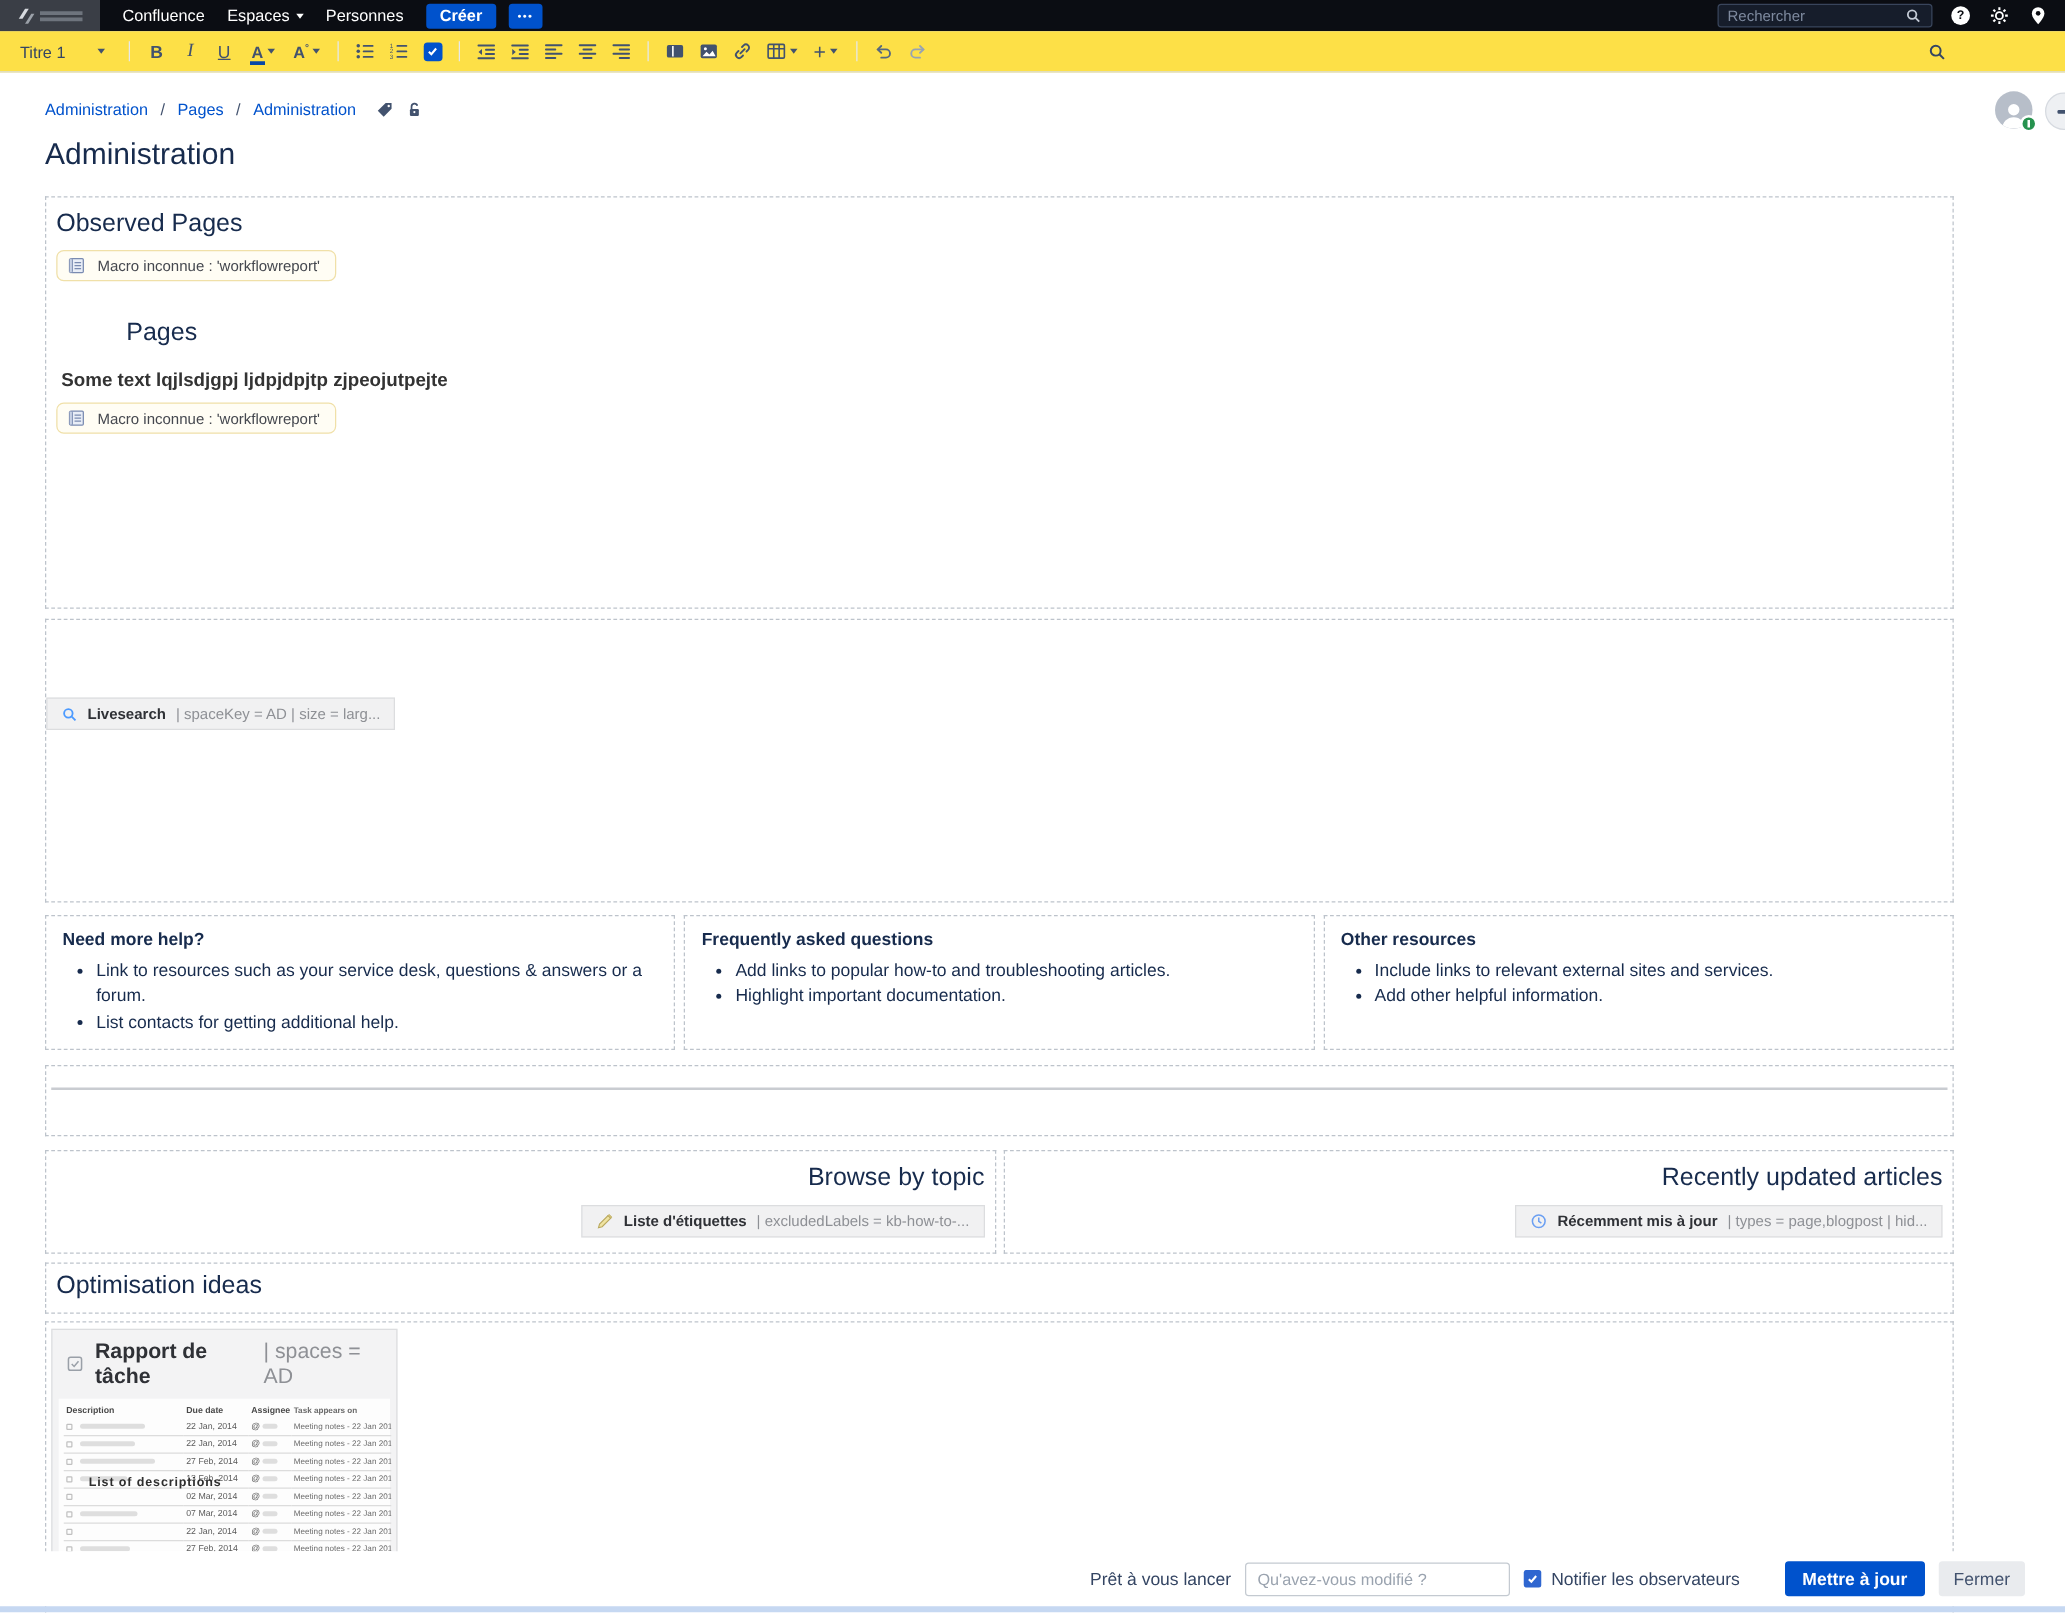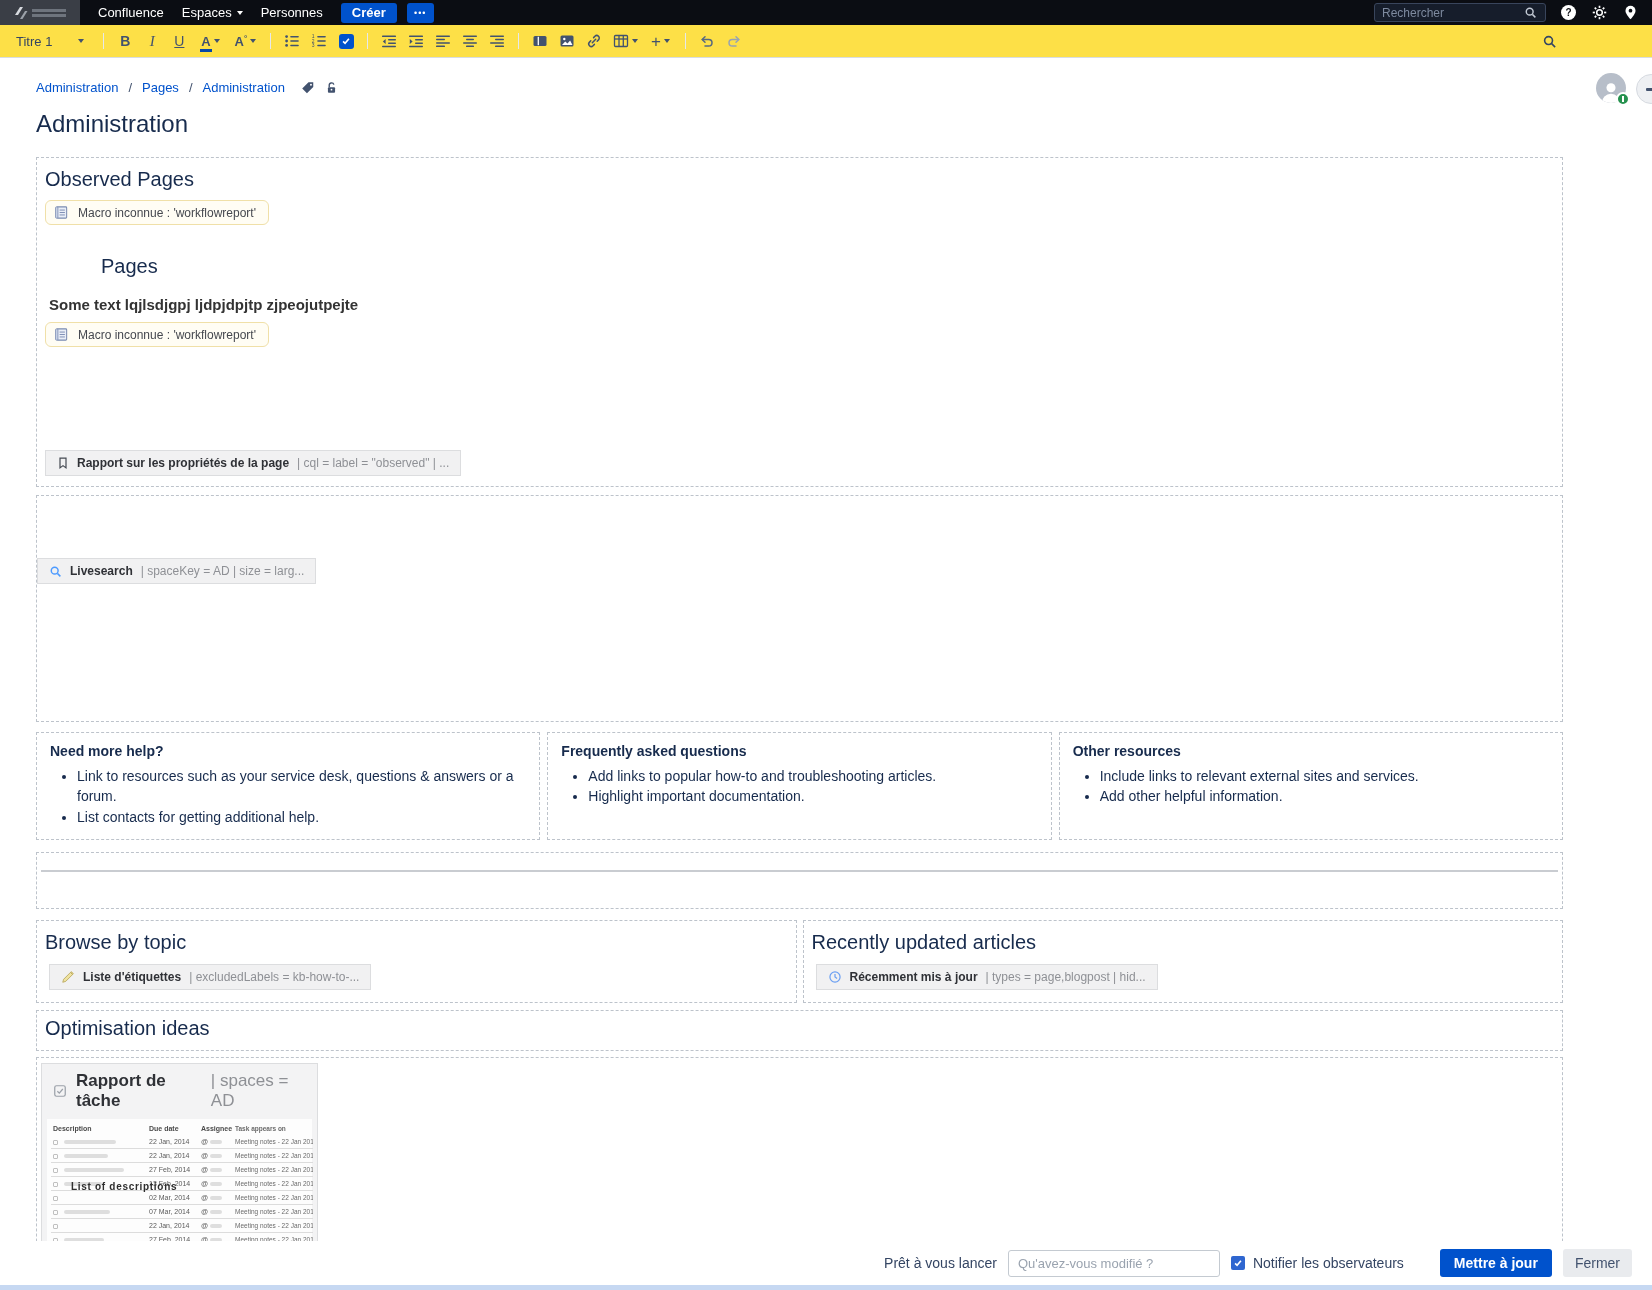--- a/index.html
+++ b/index.html
@@ -63,37 +63,37 @@
   .macro-name { font-weight:bold; color:#2f3136; }
   .macro-params { color:#8e9095; }
   .sec2 { margin-top:8px; height:227px; text-align:left; padding-top:62px; }
   .cols-row { display:flex; gap:7px; margin-top:10px; }
   .col { flex:1; border:1px dashed #bdc3cb; padding:9px 13px 12px; min-height:100px; }
   .col h3 { font-size:14px; font-weight:bold; color:#172b4d; margin:1px 0 7px; }
   .col ul { margin:2px 0 0; padding-left:27px; font-size:14px; color:#172b4d; line-height:1.45; }
   .divider-sec { margin-top:12px; height:57px; padding:17px 4px; }
   .divider-sec hr { border:0; border-top:2px solid #c9ccd1; }
   .two-row { display:flex; gap:6px; margin-top:11px; }
-  .two-col { flex:1; border:1px dashed #bdc3cb; padding:8px 8px 12px; }
+  .two-col { flex:1; border:1px dashed #bdc3cb; padding:8px 8px 12px;text-align:right; }
   .two-col h2 { margin:2px 0 0 0; }
   .two-col .macro-bar { margin:10px 0 0 4px; }
   .sec6a { margin-top:7px; padding:6px 8px 10px; }
   .sec6b { margin-top:6px; padding:5px 4px 10px; }
   .task-macro { width:277px; background:#f3f3f4; border:1px solid #dcdddf; }
   .task-macro-head { display:flex; align-items:center; gap:9px; padding:7px 11px 5px; font-size:17px; }
   .task-preview { margin:3px 5px 5px; background:#fdfdfd; position:relative; padding:2px 4px 0; }
   .task-table { width:100%; border-collapse:collapse; table-layout:fixed; }
   .task-table th { font-size:7px; font-weight:bold; color:#4a4a4a; text-align:left; padding:4px 2px 3px; white-space:nowrap; overflow:hidden; }
   .task-table td { font-size:7px; color:#5a5a5a; padding:3px 2px; border-bottom:1px solid #dcdcdc; white-space:nowrap; overflow:hidden; height:13px; }
   .c-desc { width:96px; } .c-due { width:52px; } .c-ass { width:34px; } .c-app { width:80px; font-size:6.5px !important; color:#6a6a6a !important; }
   .task-cb { display:inline-block; width:5px; height:5px; border:1px solid #c0c0c0; border-radius:1px; margin-right:4px; vertical-align:middle; }
   .blur { display:inline-block; height:4px; background:#dedede; border-radius:2px; vertical-align:middle; margin-left:2px; }
   .overlay-text { position:absolute; left:24px; top:62px; font-size:10px; font-weight:bold; letter-spacing:0.7px; color:#2e2e2e; white-space:nowrap; }
   
-  .save-bar { position:absolute; left:0; right:0; bottom:5px; height:44px; background:#fff; display:flex; align-items:center; justify-content:flex-end; gap:11px; padding-right:20px; font-size:14px; color:#344563; }
+  .save-bar { position:absolute; left:0; right:12px; bottom:5px; height:44px; background:#fff; display:flex; align-items:center; justify-content:flex-end; gap:11px; padding-right:20px; font-size:14px; color:#344563; }
   .save-input { width:212px; height:27px; border:1px solid #c4cad1; border-radius:3px; padding:0 9px; font-size:13px; color:#333; outline:none; }
   .save-input::placeholder { color:#9aa3af; }
   .cb-notify { width:14px; height:14px; background:#2f66d0; border-radius:2px; display:inline-flex; align-items:center; justify-content:center; margin-right:-3px; cursor:pointer; }
   .btn-update { background:#0052cc; color:#fff; font-weight:bold; font-size:14px; padding:6px 14px; border-radius:3px; border:0; cursor:pointer; margin-left:25px; }
   .btn-close { background:#e9ebee; color:#42526e; font-size:14px; padding:6px 12px; border-radius:3px; border:0; cursor:pointer; }
   .bottom-strip { position:absolute; left:0; right:0; bottom:0; height:5px; background:#c6d8f2; }
   svg { display:block; }
 </style>
 </head>
 <body>
@@ -346,29 +346,20 @@
             <rect x="3" y="2" width="10.5" height="12" rx="1" fill="#e9eef7" stroke="#7a8bb1" stroke-width="1.1"></rect>
             <rect x="1.6" y="2" width="2.6" height="12" rx="1" fill="#c7d1e5" stroke="#7a8bb1" stroke-width="0.8"></rect>
             <line x1="6" y1="5.4" x2="11.6" y2="5.4" stroke="#7a8bb1" stroke-width="1"></line>
             <line x1="6" y1="8" x2="11.6" y2="8" stroke="#7a8bb1" stroke-width="1"></line>
             <line x1="6" y1="10.6" x2="11.6" y2="10.6" stroke="#7a8bb1" stroke-width="1"></line>
           </svg>
       </span>
       <span>Macro inconnue : 'workflowreport'</span>
     </span>
     <div class="spacer"></div>
-    <span class="macro-bar" style="margin-bottom:4px;">
-      <span>
-        <svg width="12" height="14" viewBox="0 0 16 16" fill="none" stroke="#454a52" stroke-width="1.6">
-            <path d="M4 1.5h8V14.5l-4-3-4 3z"></path>
-          </svg>
-      </span>
-      <span class="macro-name">Rapport sur les propriétés de la page</span>
-      <span class="macro-params">| cql = label = "observed" | ...</span>
-    </span>
   </section>
 
   <section class="sec sec2">
     <span class="macro-bar">
       <span>
         <svg width="13" height="13" viewBox="0 0 16 16" fill="none" stroke="#4c9aff" stroke-width="1.8">
             <circle cx="7" cy="7" r="4.2"></circle>
             <line x1="10.3" y1="10.3" x2="14" y2="14"></line>
           </svg>
       </span>

